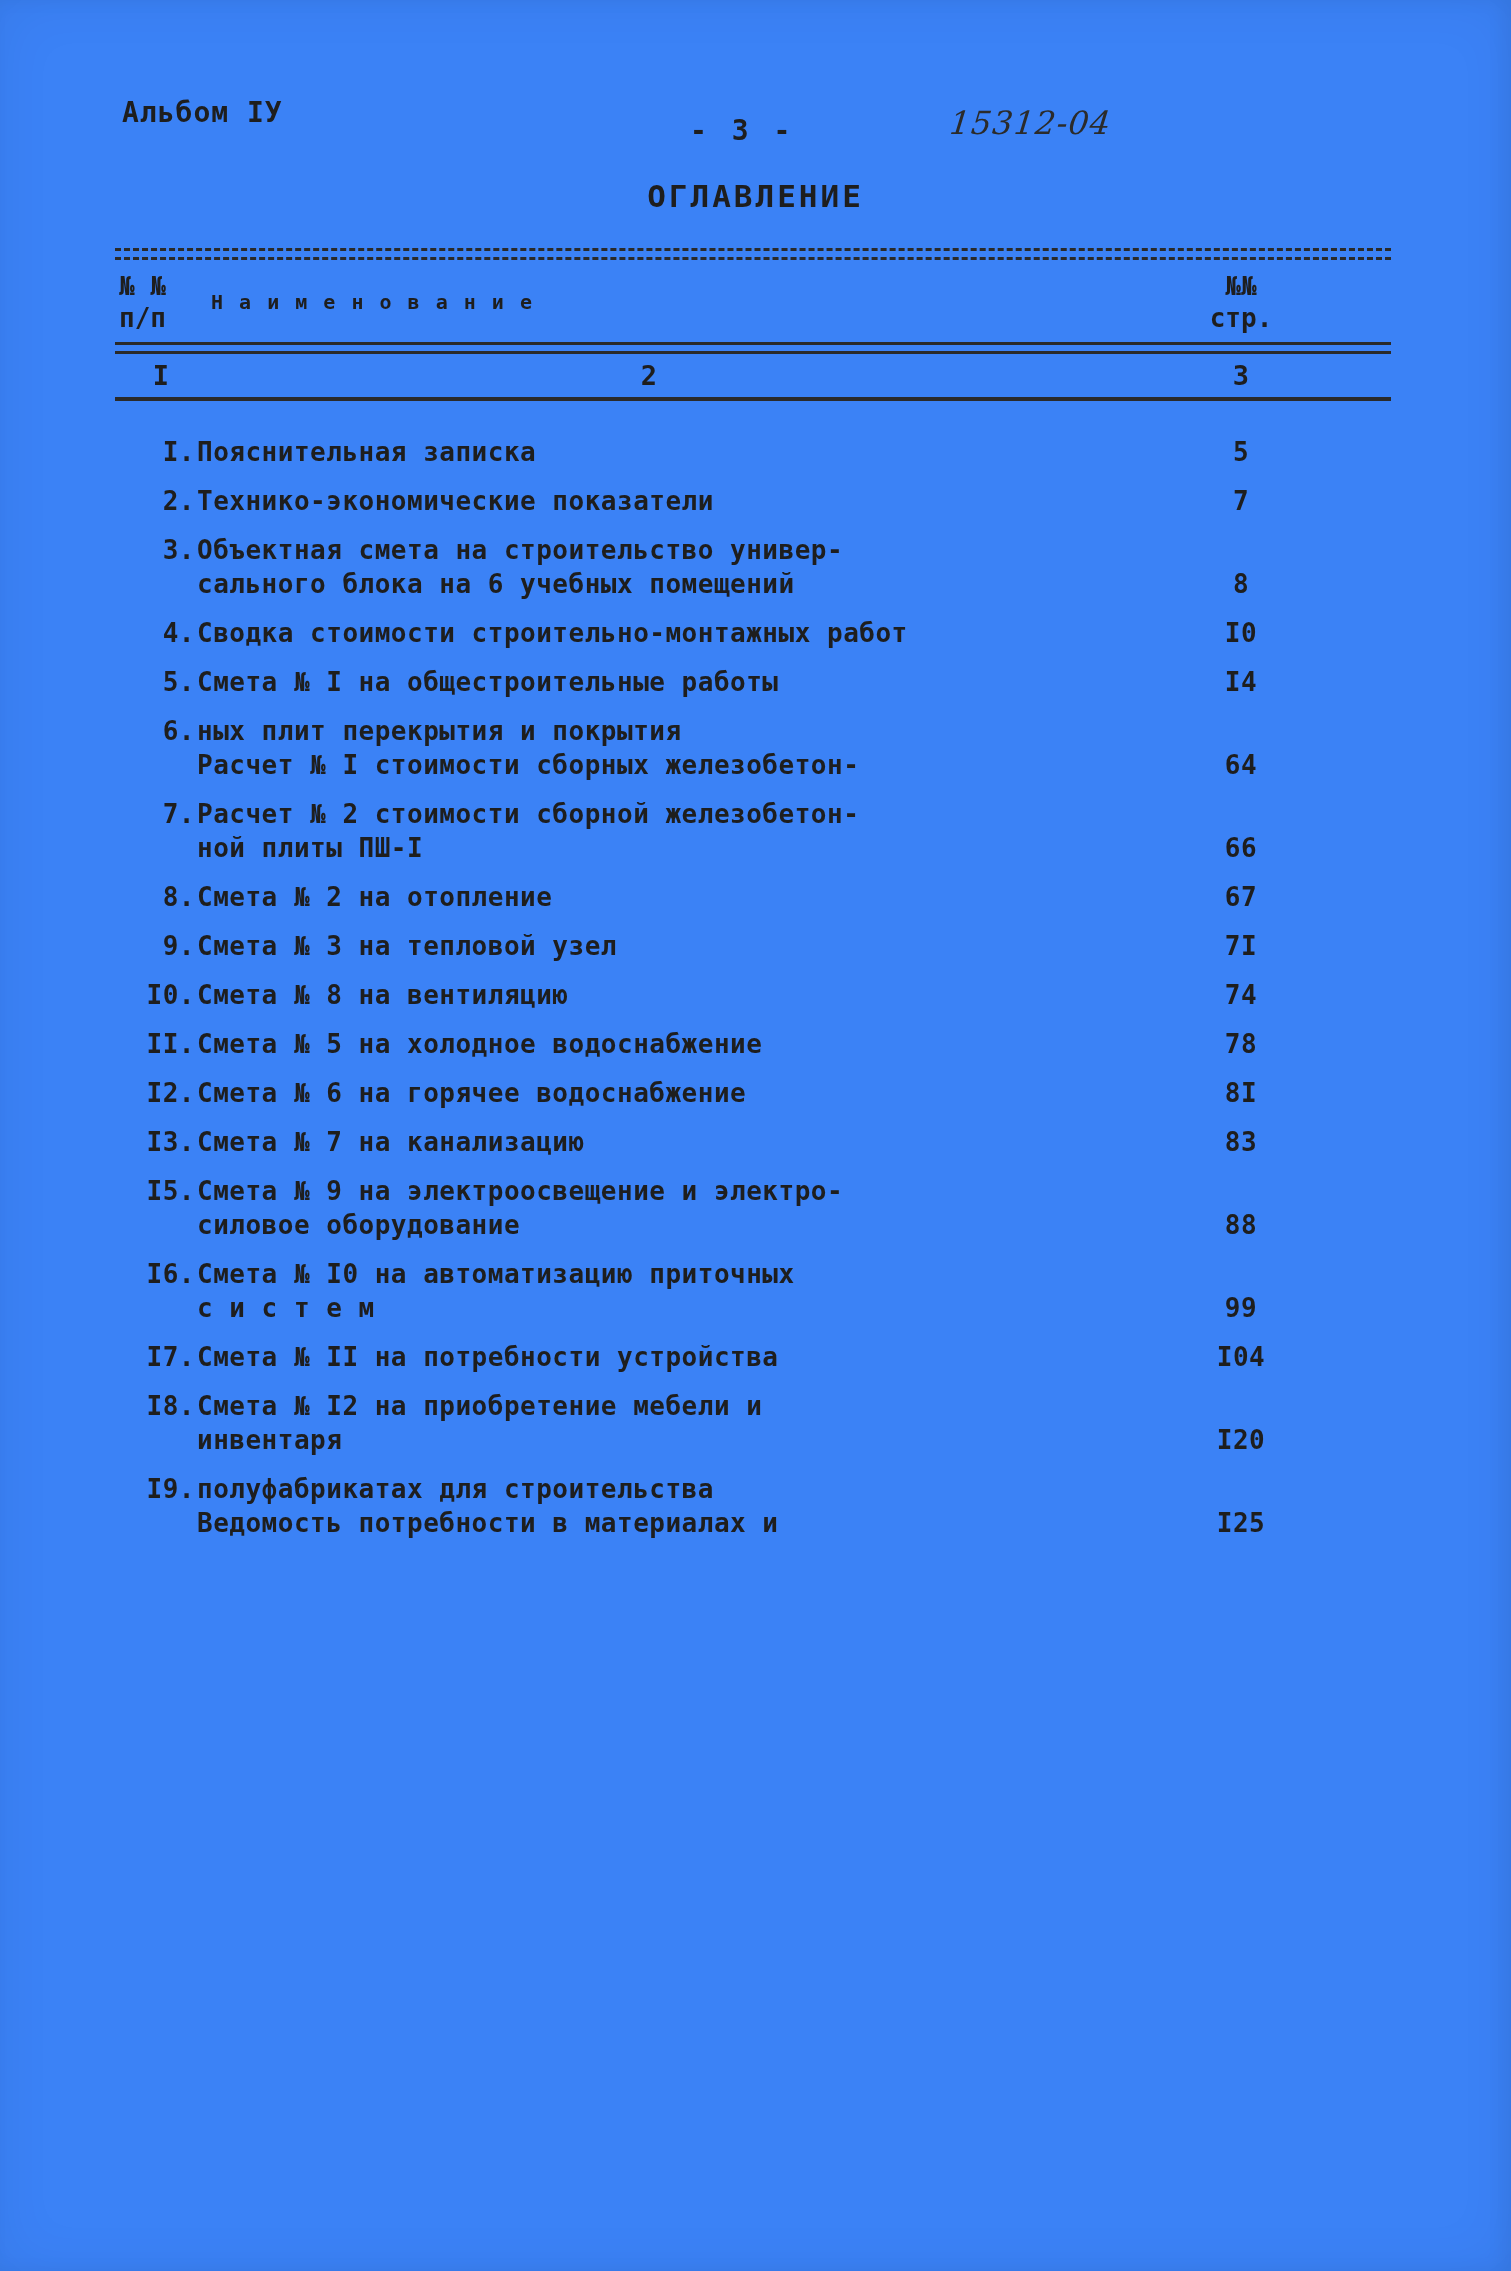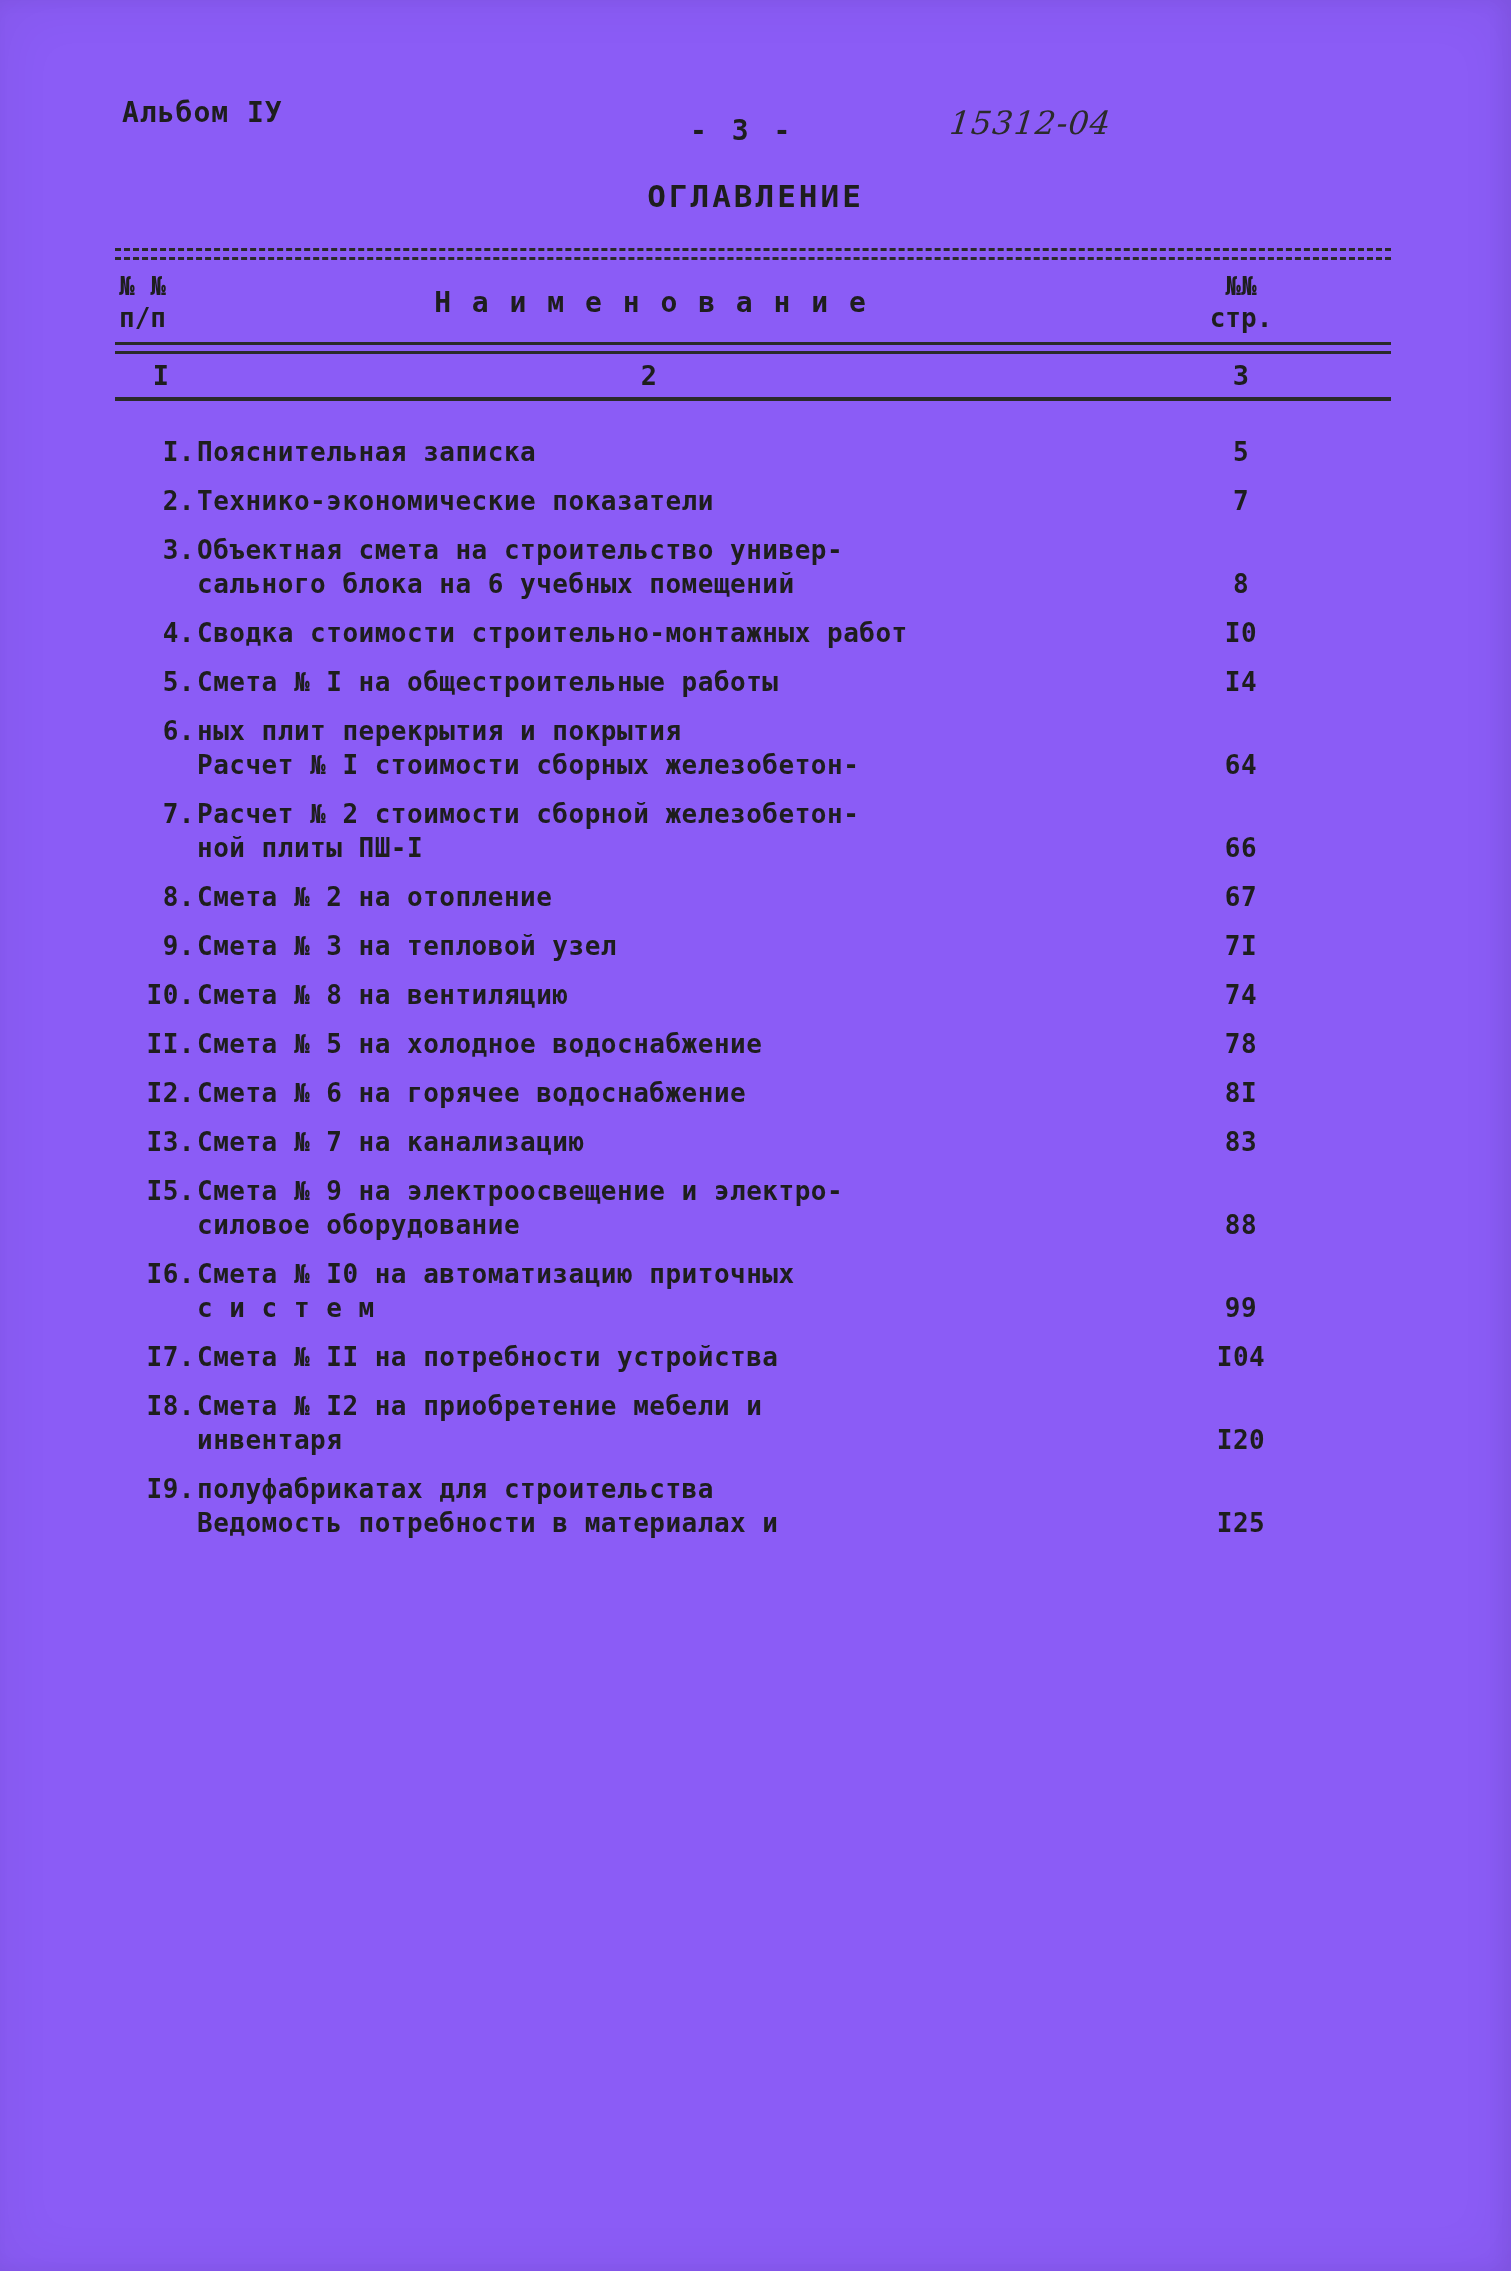--- a/index.html
+++ b/index.html
@@ -5,21 +5,21 @@
   html, body {
     margin: 0;
     padding: 0;
     background: #e8e8e6;
   }
   .page {
     position: relative;
     width: 1511px;
     height: 2271px;
     margin: 0 auto;
-    background: #8b5cf6;
+    background: #3b82f6;
     box-shadow: inset 0 0 60px rgba(0,0,0,0.06), inset -8px 0 18px rgba(0,0,0,0.05);
     font-family: "DejaVu Sans Mono", "Liberation Mono", monospace;
     color: #1e1e1e;
     overflow: hidden;
   }
   
   .top-strip {
     position: absolute;
     top: 92px;
     left: 0;
@@ -93,22 +93,21 @@
     font-size: 26px;
   }
   .th-num {
     width: 92px;
     text-align: left;
     padding-left: 4px;
     line-height: 32px;
   }
   .th-name {
     flex: 1;
-    text-align: center;
-    font-size: 28px;
+    font-size: 20px;
     letter-spacing: 2px;
   }
   .th-page {
     width: 300px;
     text-align: center;
     line-height: 32px;
   }
   .col-indices {
     display: flex;
     font-weight: bold;

